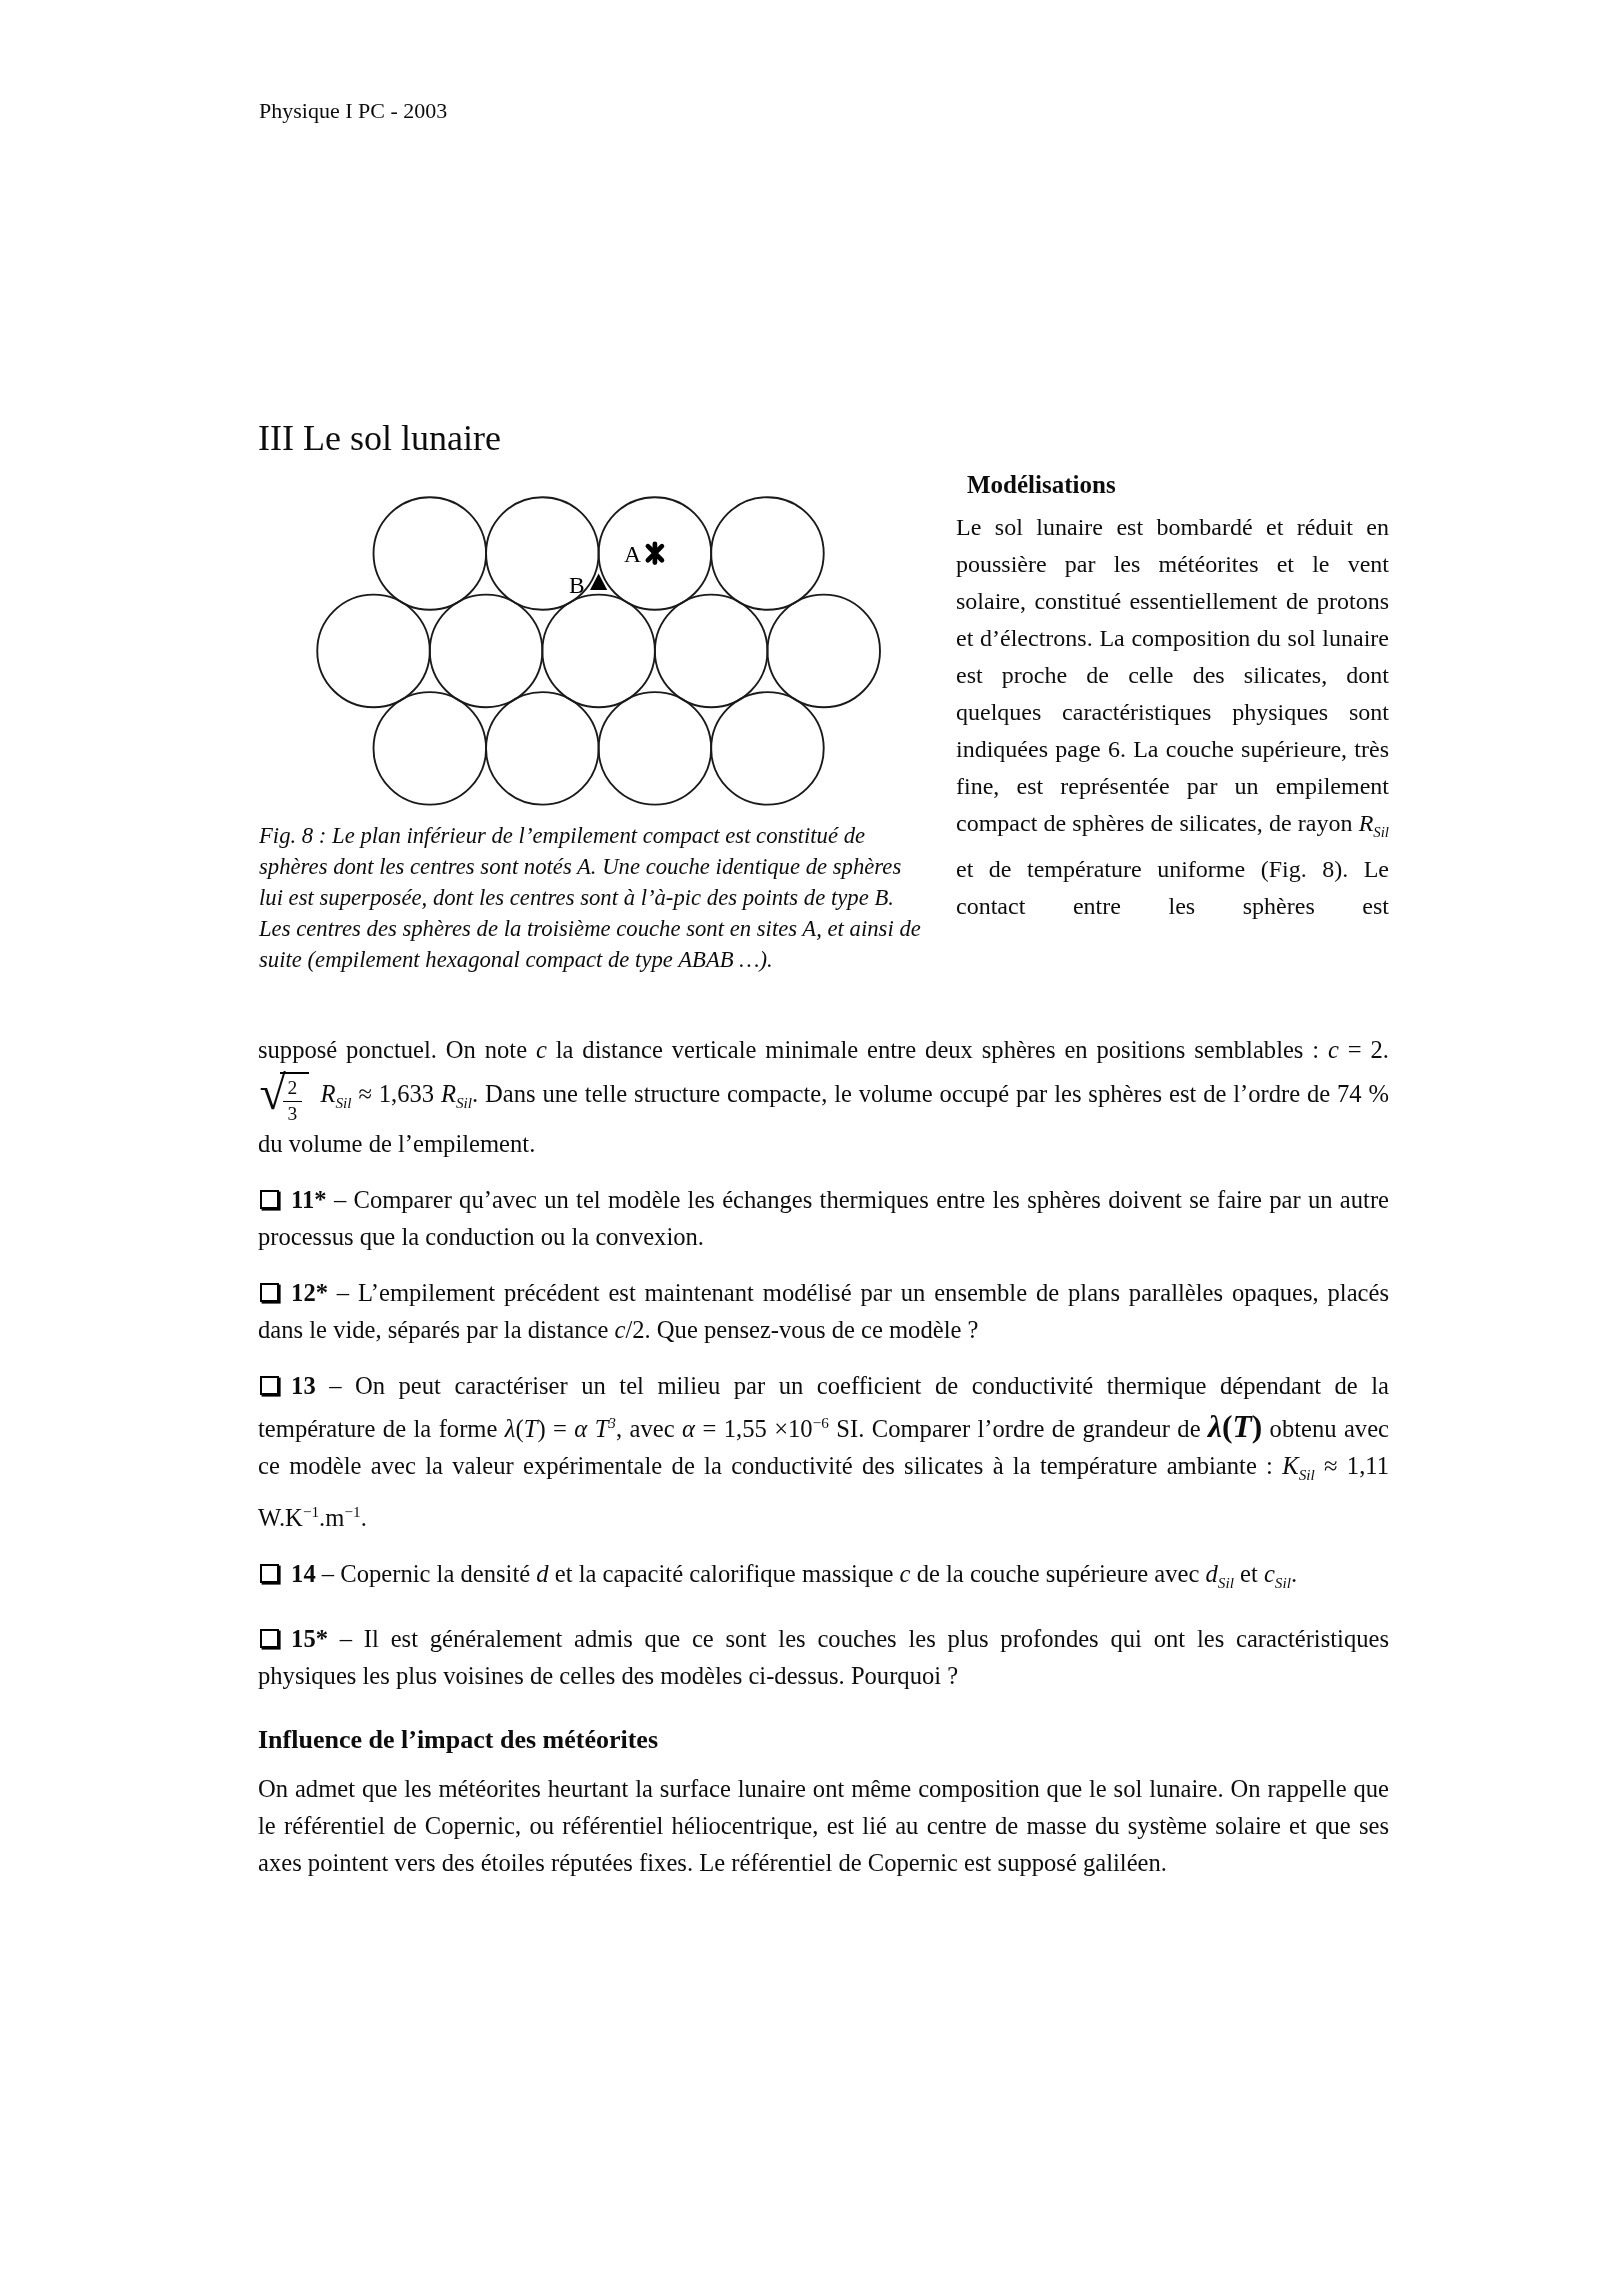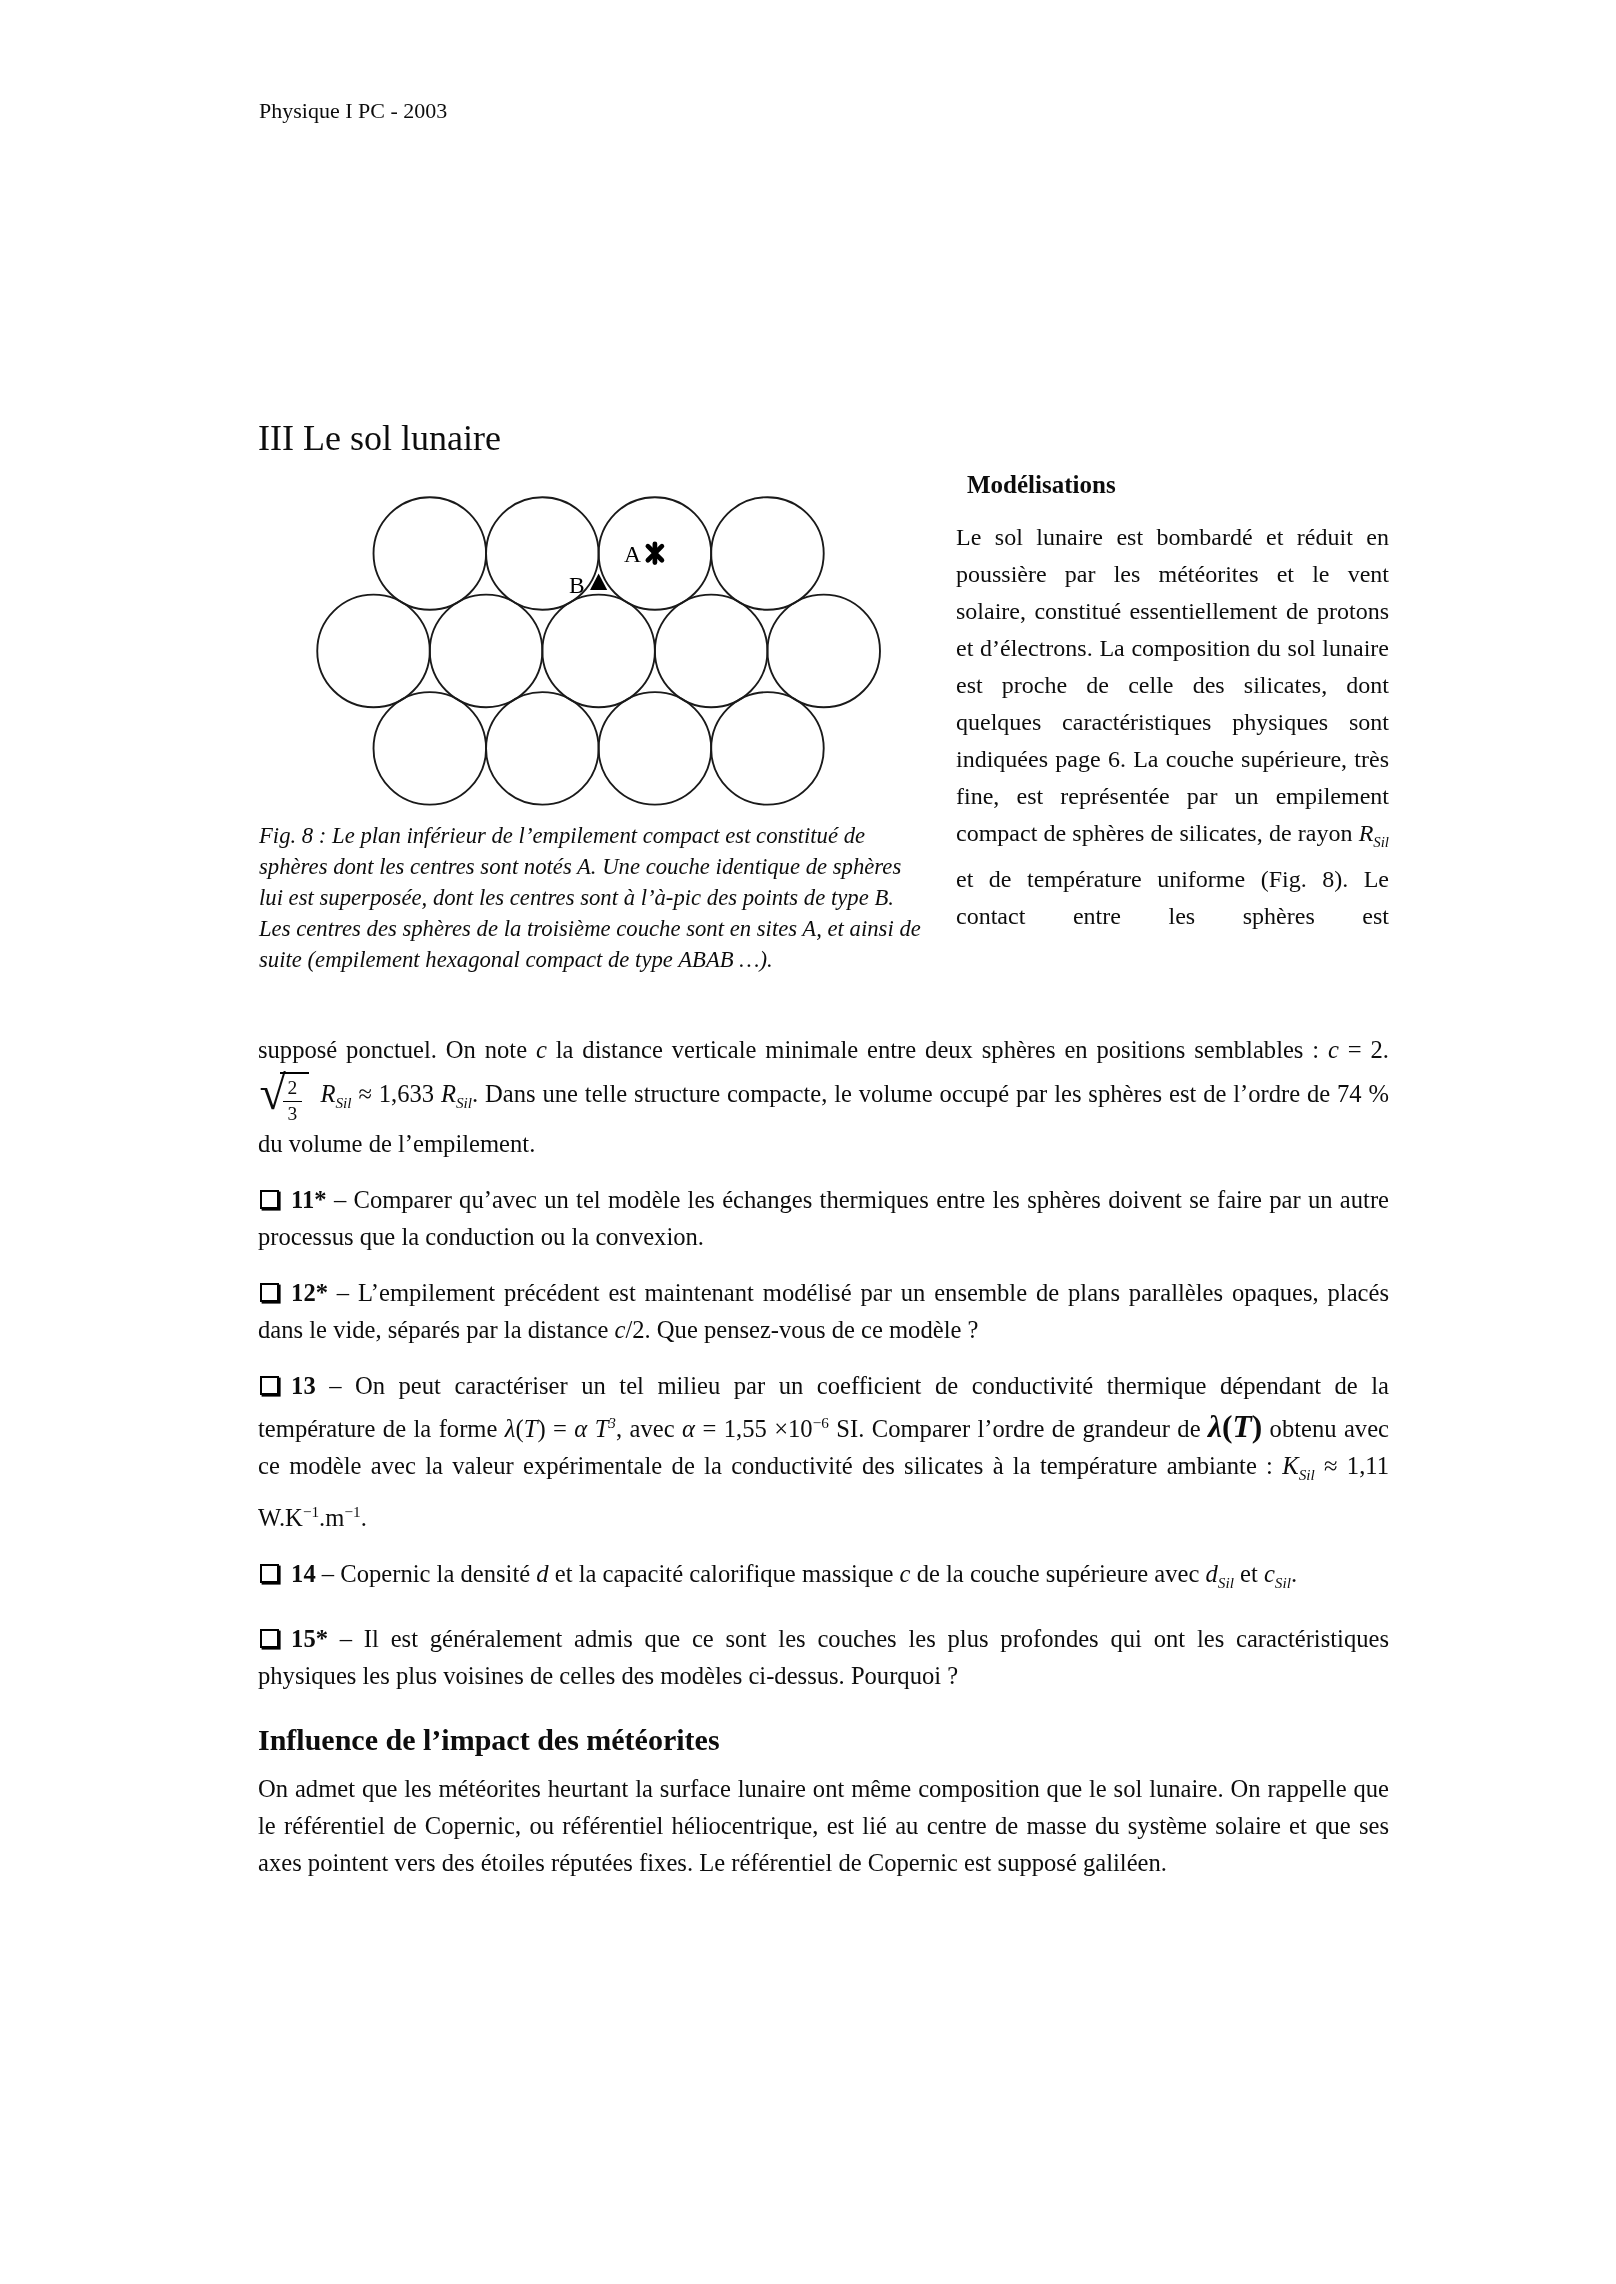--- a/index.html
+++ b/index.html
@@ -30,34 +30,34 @@
     font-style:italic;
     font-size:22.7px; line-height:31px;
   }
   .rightcol {
     position:absolute; left:956px; top:466px;
     width:433px;
     font-size:24px; line-height:37px;
   }
   .rightcol h3 {
     font-size:25px; font-weight:bold;
-    padding-left:11px; margin-bottom:16px;
+    padding-left:11px; margin-bottom:6px;
   }
   .rightcol p {
     text-align:justify;
     text-align-last:justify;
   }
   .main {
     position:absolute; left:258px; top:1031px;
     width:1131px;
     font-size:24.6px; line-height:37px;
   }
   .main p { text-align:justify; margin-bottom:19px; }
   .subhead {
-    font-size:30px; font-weight:bold;
+    font-size:26px; font-weight:bold;
     margin:26.6px 0 12.5px 0;
   }
   .it { font-style:italic; }
   .bd { font-weight:bold; }
   .big { font-size:1.28em; font-weight:bold; }
   sub { font-size:0.62em; }
   sup { font-size:0.62em; }
   .qbox {
     display:inline-block;
     width:19px; height:19px;

